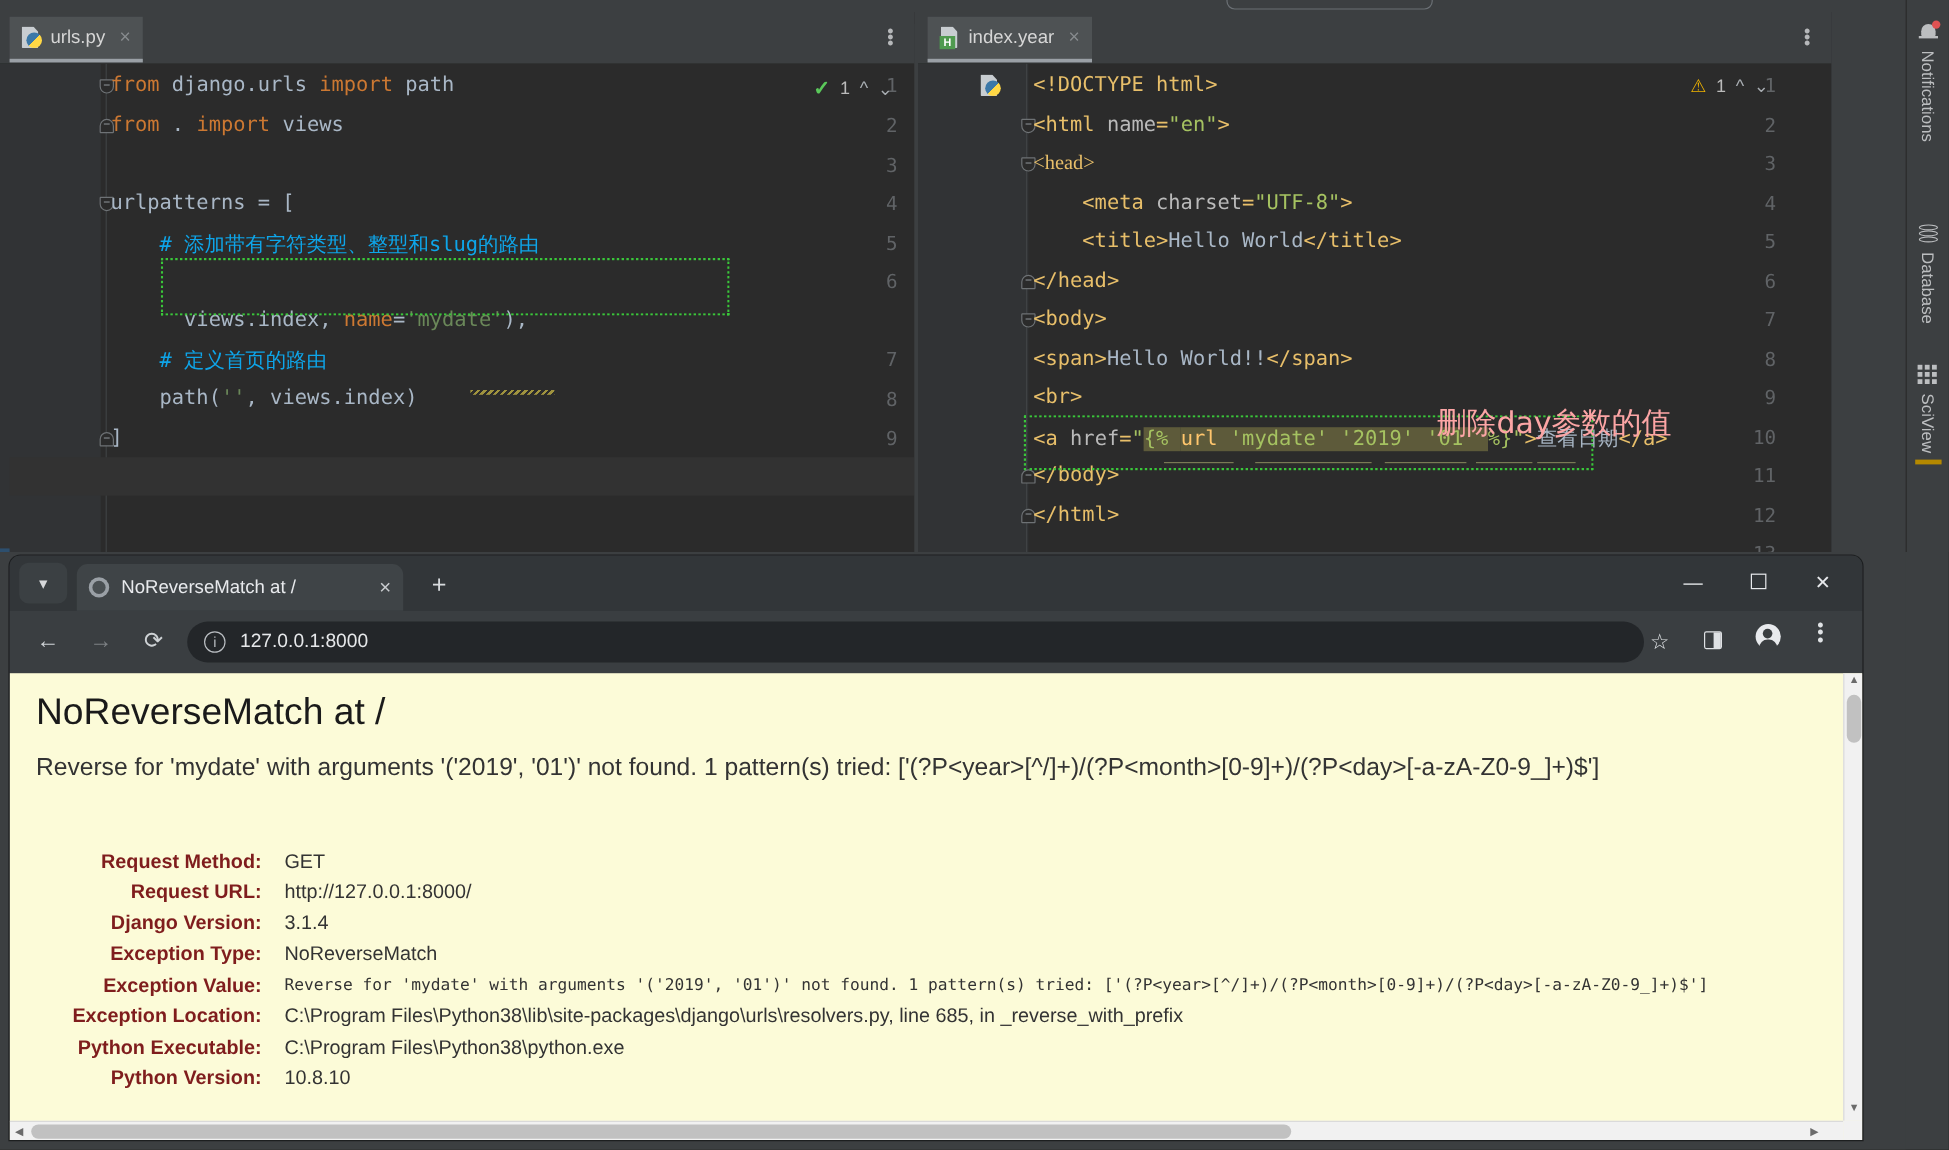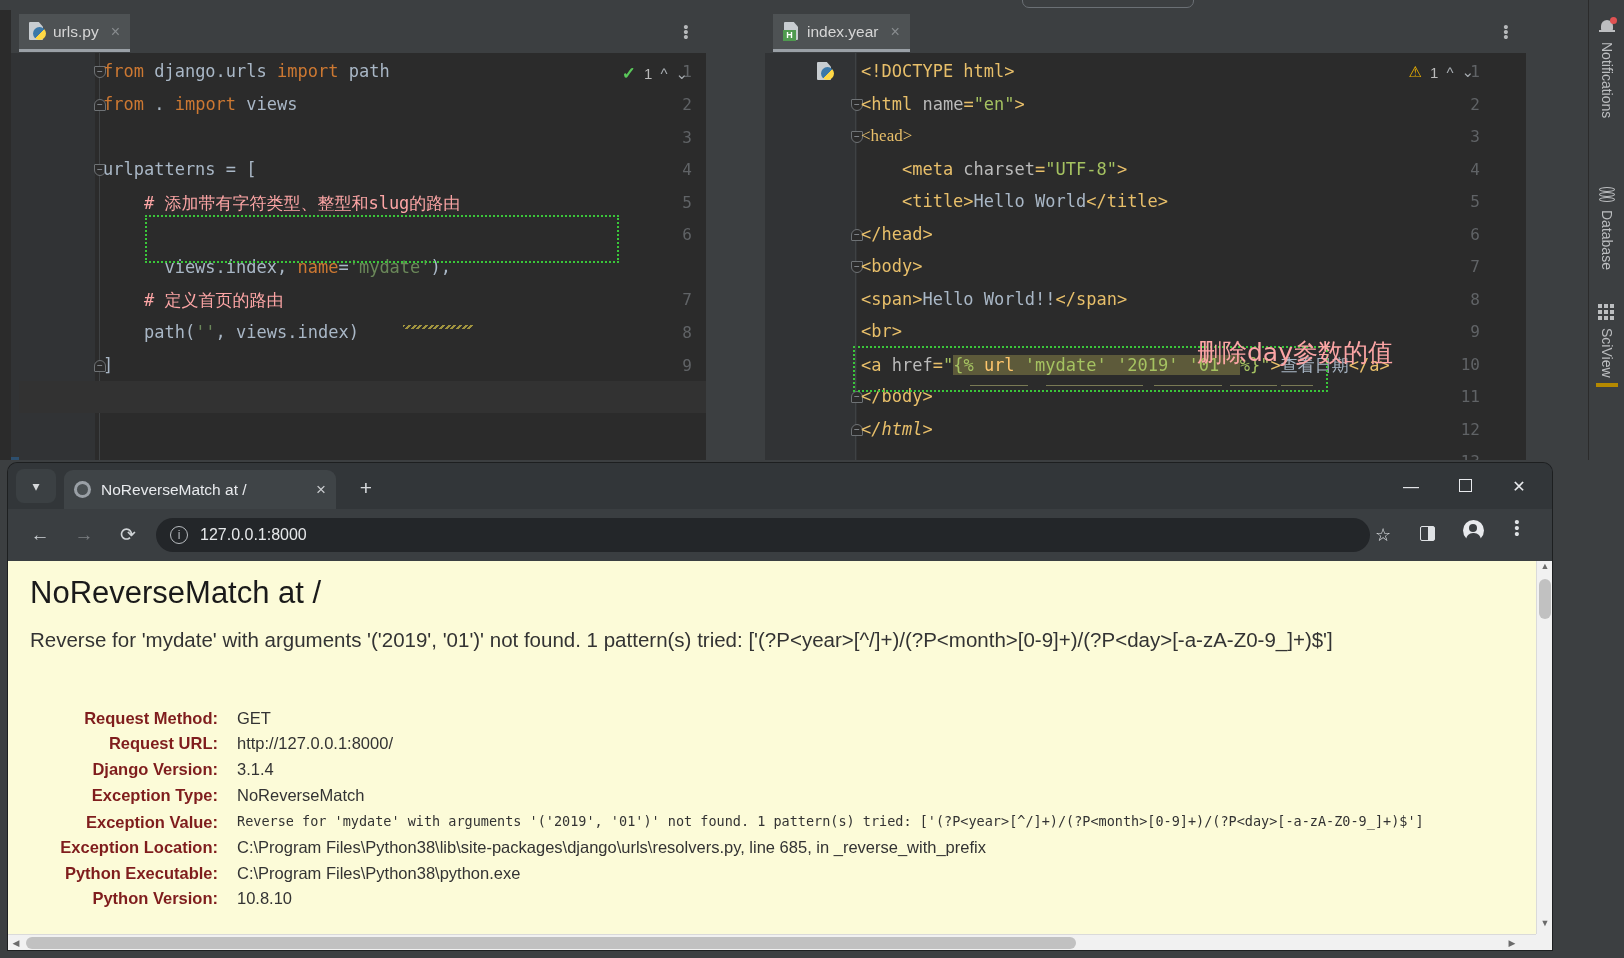--- a/index.html
+++ b/index.html
@@ -21,21 +21,21 @@
     background: #3c3f41;
   }
   .top-strip .pill {
     position: absolute; left: 1022px; top: -8px; width: 172px; height: 16px;
     border: 1px solid #6b7075; border-radius: 7px; background: #3c3f41;
   }
 
   .editor-split { position: absolute; left: 0; top: 10px; width: 1526px; height: 450px; }
 
   .pane { position: absolute; top: 0; height: 450px; background: #2b2b2b; }
-  .pane.left  { left: 0px;   width: 706px; padding-left: 11px; }
+  .pane.left  { left: 0px;   width: 762px; }
   .pane.right { left: 765px; width: 761px; }
   .pane-sep { position: absolute; left: 762px; top: 10px; width: 3px; height: 450px; background: #3c3f41; }
 
   .tabbar { position: relative; height: 43px; background: #3c3f41; }
   .tab {
     position: absolute; left: 8px; top: 4px; height: 38px;
     display: flex; align-items: center; gap: 7px;
     padding: 0 10px 0 10px;
     background: #4e5254;
     border-bottom: 3px solid #9aa0a6;
@@ -96,21 +96,21 @@
     border: 1px solid #6e7275; color:#9aa0a6; font-size: 10px; line-height: 10px;
     text-align: center; background: #2b2b2b;
   }
   .fold.open { border-radius: 1px 1px 6px 6px; }
   .fold.close { border-radius: 6px 6px 1px 1px; }
   .vguide { position: absolute; top:0; bottom:0; width:1px; background:#3f4244; }
 
   
   .kw   { color: #cc7832; }
   .str  { color: #6a8759; }
-  .cmt  { color: #fca5a5; margin-top: 27px; }
+  .cmt  { color: #0ea5e9; margin-top: 27px; }
   .fn   { color: #ffc66d; }
   .def  { color: #a9b7c6; }
   .tag  { color: #e8bf6a; }
   .attr { color: #bababa; }
   .val  { color: #a5c261; }
   .txt  { color: #a9b7c6; }
   .namearg { color: #cc7832; }
 
   .sel-green { background: #3c5240; }
   .sel-olive { background: #5d5a3a; }
@@ -391,21 +391,21 @@
           <div class="codeline" style="top:41px;" id="R-l1"><span class="tag">&lt;html </span><span class="attr">name</span><span class="tag">=</span><span class="val">"en"</span><span class="tag">&gt;</span></div>
           <div class="codeline" style="top:73px;font-family:Liberation Serif, serif;" id="R-l2"><span class="tag">&lt;head&gt;</span></div>
           <div class="codeline" style="top:106px;" id="R-l3"><span class="tag">    &lt;meta </span><span class="attr">charset</span><span class="tag">=</span><span class="val">"UTF-8"</span><span class="tag">&gt;</span></div>
           <div class="codeline" style="top:138px;" id="R-l4"><span class="tag">    &lt;title&gt;</span><span class="txt">Hello World</span><span class="tag">&lt;/title&gt;</span></div>
           <div class="codeline" style="top:171px;" id="R-l5"><span class="tag">&lt;/head&gt;</span></div>
           <div class="codeline" style="top:203px;" id="R-l6"><span class="tag">&lt;body&gt;</span></div>
           <div class="codeline" style="top:236px;" id="R-l7"><span class="tag">&lt;span&gt;</span><span class="txt">Hello World!!</span><span class="tag">&lt;/span&gt;</span></div>
           <div class="codeline" style="top:268px;" id="R-l8"><span class="tag">&lt;br&gt;</span></div>
           <div class="codeline" style="top:301px;" id="R-l9"><span class="tag">&lt;a </span><span class="attr">href</span><span class="tag">=</span><span class="val">"</span><span class="val sel-olive">{% </span><span class="fn sel-olive">url</span><span class="val sel-olive"> 'mydate' '2019' '01' </span><span class="val">%}</span><span class="val">"</span><span class="tag">&gt;</span><span class="txt">查看日期</span><span class="tag">&lt;/a&gt;</span></div>
           <div class="codeline" style="top:333px;" id="R-l10"><span class="tag">&lt;/body&gt;</span></div>
-          <div class="codeline" style="top:366px;font-style:italic;" id="R-l11"><span class="tag">&lt;/html&gt;</span></div>
+          <div class="codeline" style="top:366px;" id="R-l11"><span class="tag">&lt;/html&gt;</span></div>
 
           <div class="dash-box" style="left:88px; top:293px; width:475px; height:46px;"></div>
           <div class="uline" style="left:205px; top:332px; width:58px;"></div>
           <div class="uline" style="left:281px; top:332px; width:97px;"></div>
           <div class="uline" style="left:389px; top:332px; width:68px;"></div>
           <div class="uline" style="left:465px; top:332px; width:47px;"></div>
           <div class="uline" style="left:516px; top:332px; width:32px;"></div>
 
           <div class="annot-green" style="left:432px; top:283px;">删除day参数的值</div>
 

